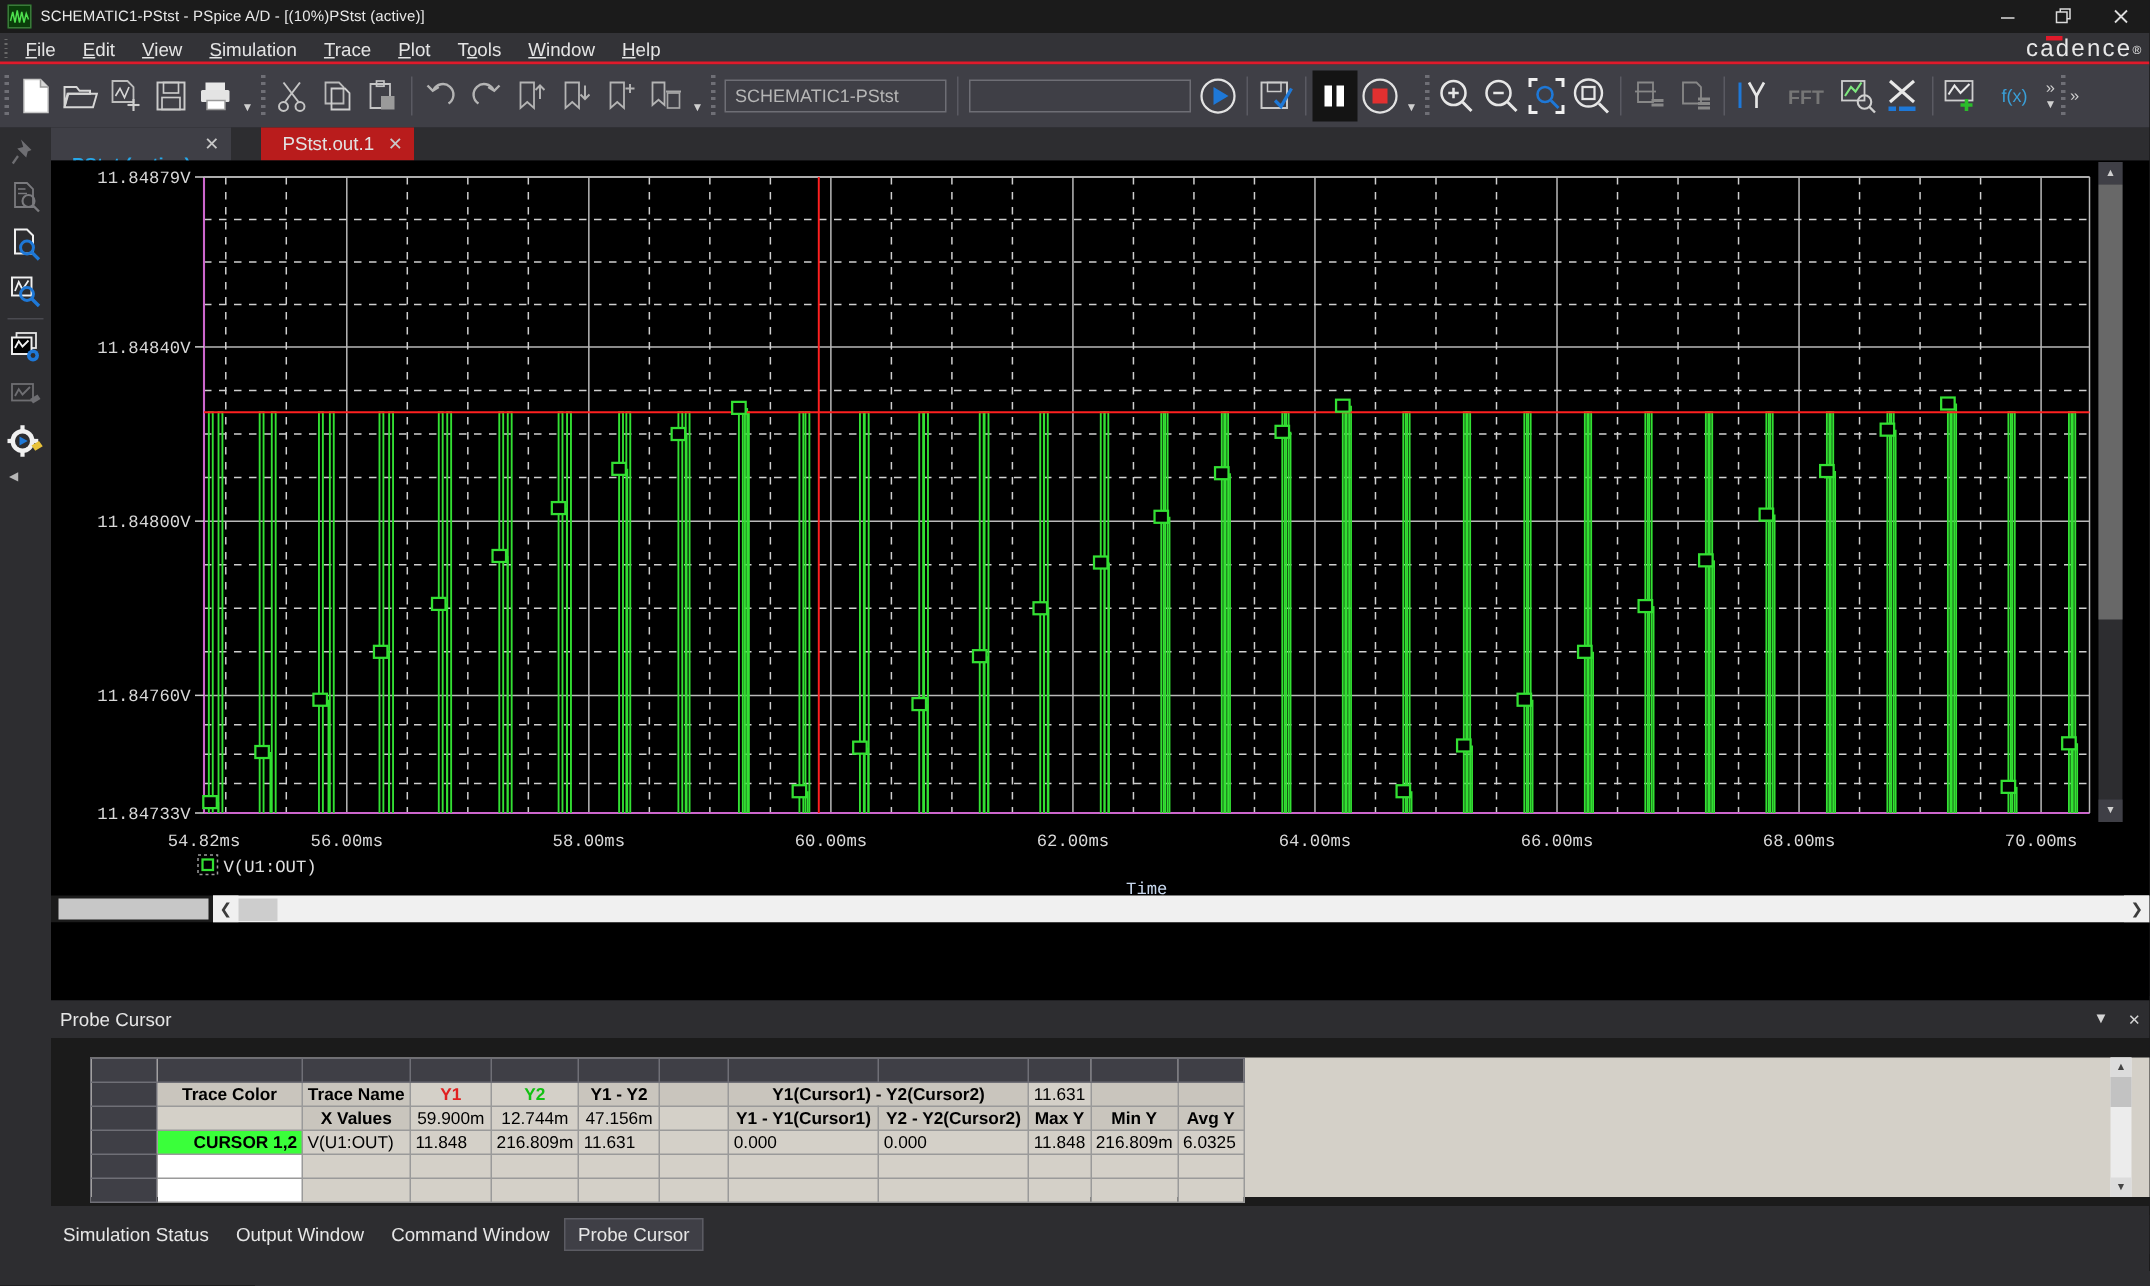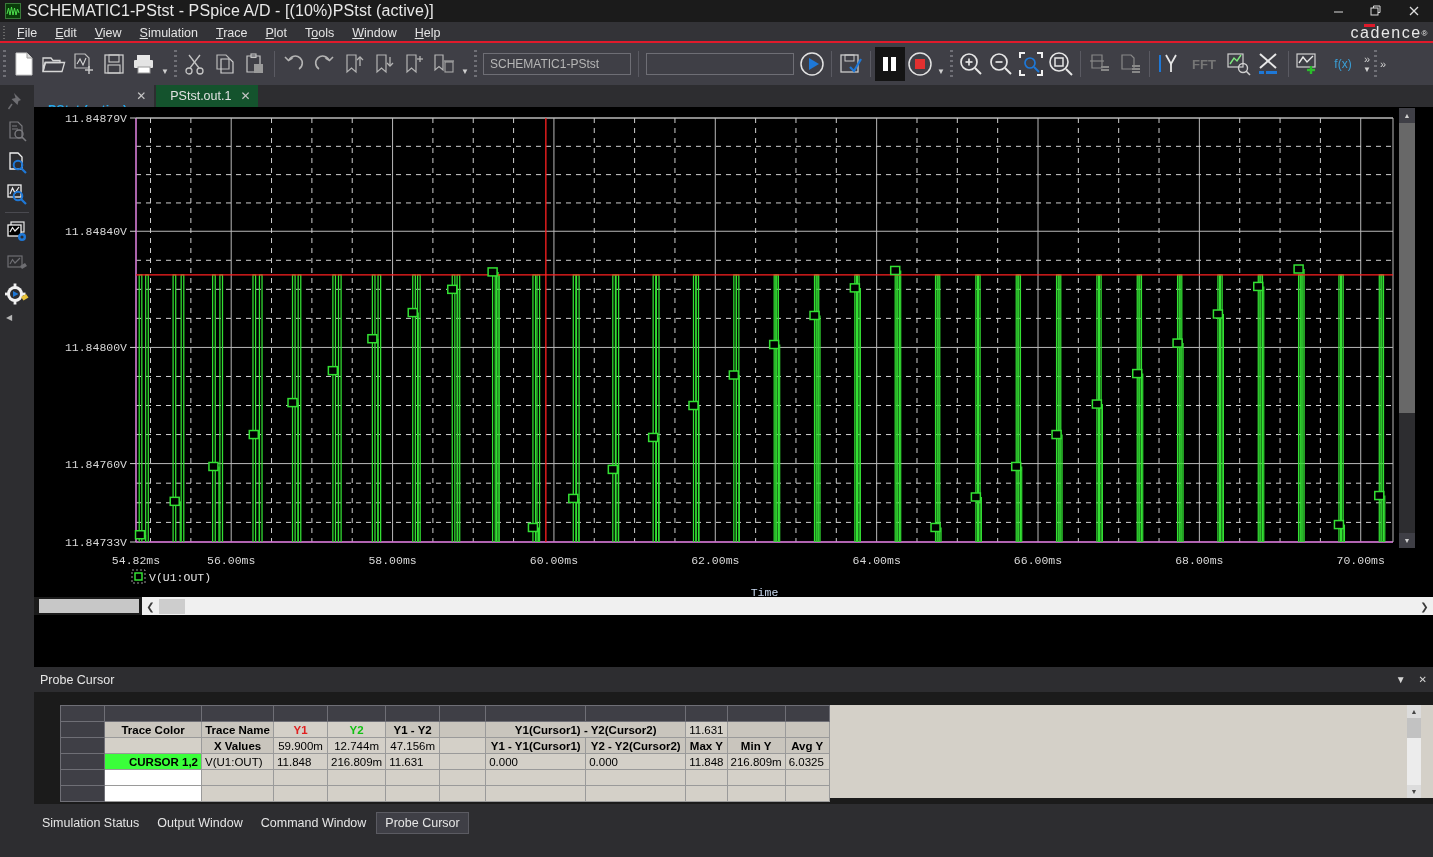--- a/index.html
+++ b/index.html
@@ -14,21 +14,21 @@
 
   
   .titlebar {
     position: absolute; top: 0; left: 0; width: 1433px; height: 22px;
     background: #1b1b1b; display: flex; align-items: center;
   }
   .titlebar-icon {
     width: 16px; height: 16px; margin-left: 5px; margin-right: 6px;
     background: #0b3d0b; border: 1px solid #3a7a3a; position: relative; overflow: hidden;
   }
-  .titlebar-text { color: #e8e8e8; font-size: 16px; letter-spacing: .1px; white-space: nowrap; }
+  .titlebar-text { color: #e8e8e8; font-size: 10px; letter-spacing: .1px; white-space: nowrap; }
   .wincontrols { position: absolute; right: 0; top: 0; height: 22px; display: flex; }
   .wc { width: 38px; height: 22px; display: flex; align-items: center; justify-content: center;
         color: #dcdcdc; font-size: 13px; }
   .wc svg { display: block; }
 
   
   .menubar {
     position: absolute; top: 22px; left: 0; width: 1433px; height: 22px;
     background: #333337; display: flex; align-items: center;
   }
@@ -83,21 +83,21 @@
   }
   .tab {
     height: 22px; display: flex; align-items: center; padding: 0 8px 0 14px;
     font-size: 12.5px; background: #3f3f46; margin-right: 2px; white-space: nowrap;
   }
   .tab.active { background: #3f3f46; }
   .tab .lbl { margin-right: 9px; }
   .tab .lbl b { font-weight: bold; }
   .tab .x { color: #c8c8c8; font-size: 12px; }
   .tab.active .lbl { color: #26a8ea; margin-top: 28px; }
-  .tab.inactive { background: #14532d; }
+  .tab.inactive { background: #b91c1c; margin-left: 18px; }
   .tab.inactive .lbl { color: #e2e2e2; }
 
   
   .plotwrap {
     position: absolute; top: 107px; left: 34px; width: 1399px; height: 557px;
     background: #000; overflow: hidden;
   }
   .plotsvg { position: absolute; top: 0; left: 0; }
   .vscroll-plot {
     position: absolute; top: 108px; right: 18px; width: 16px; height: 440px;

